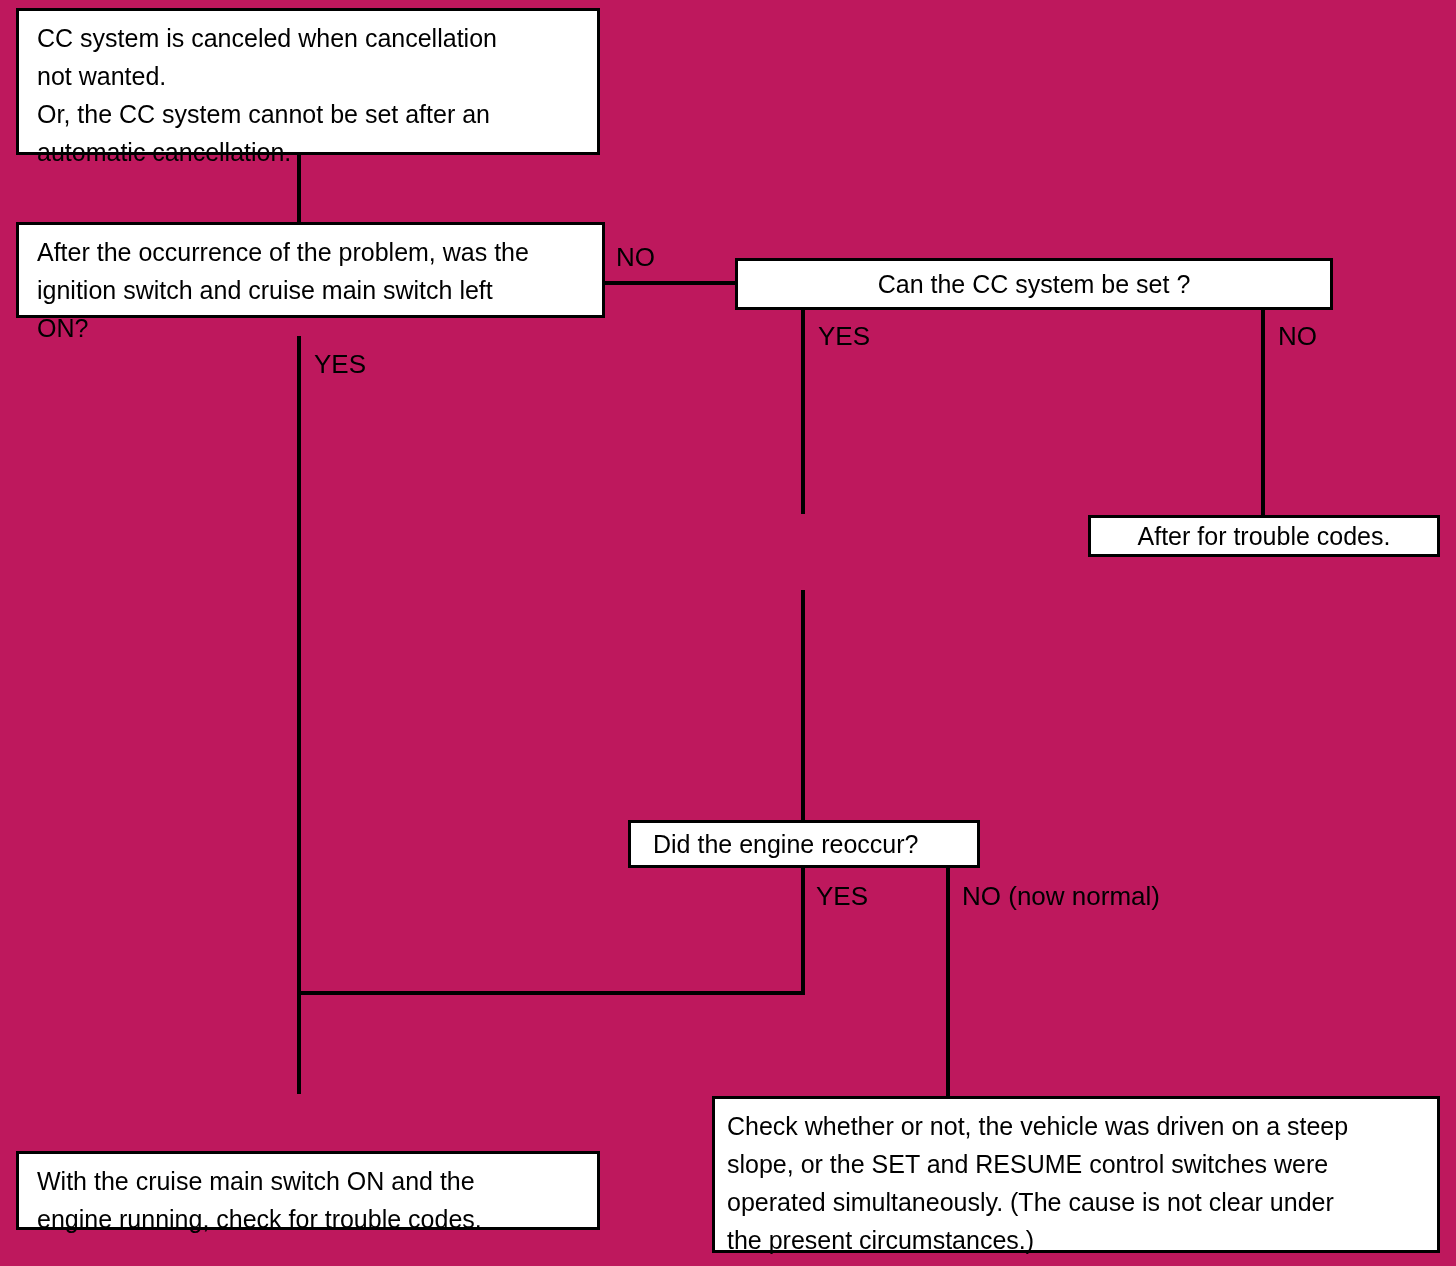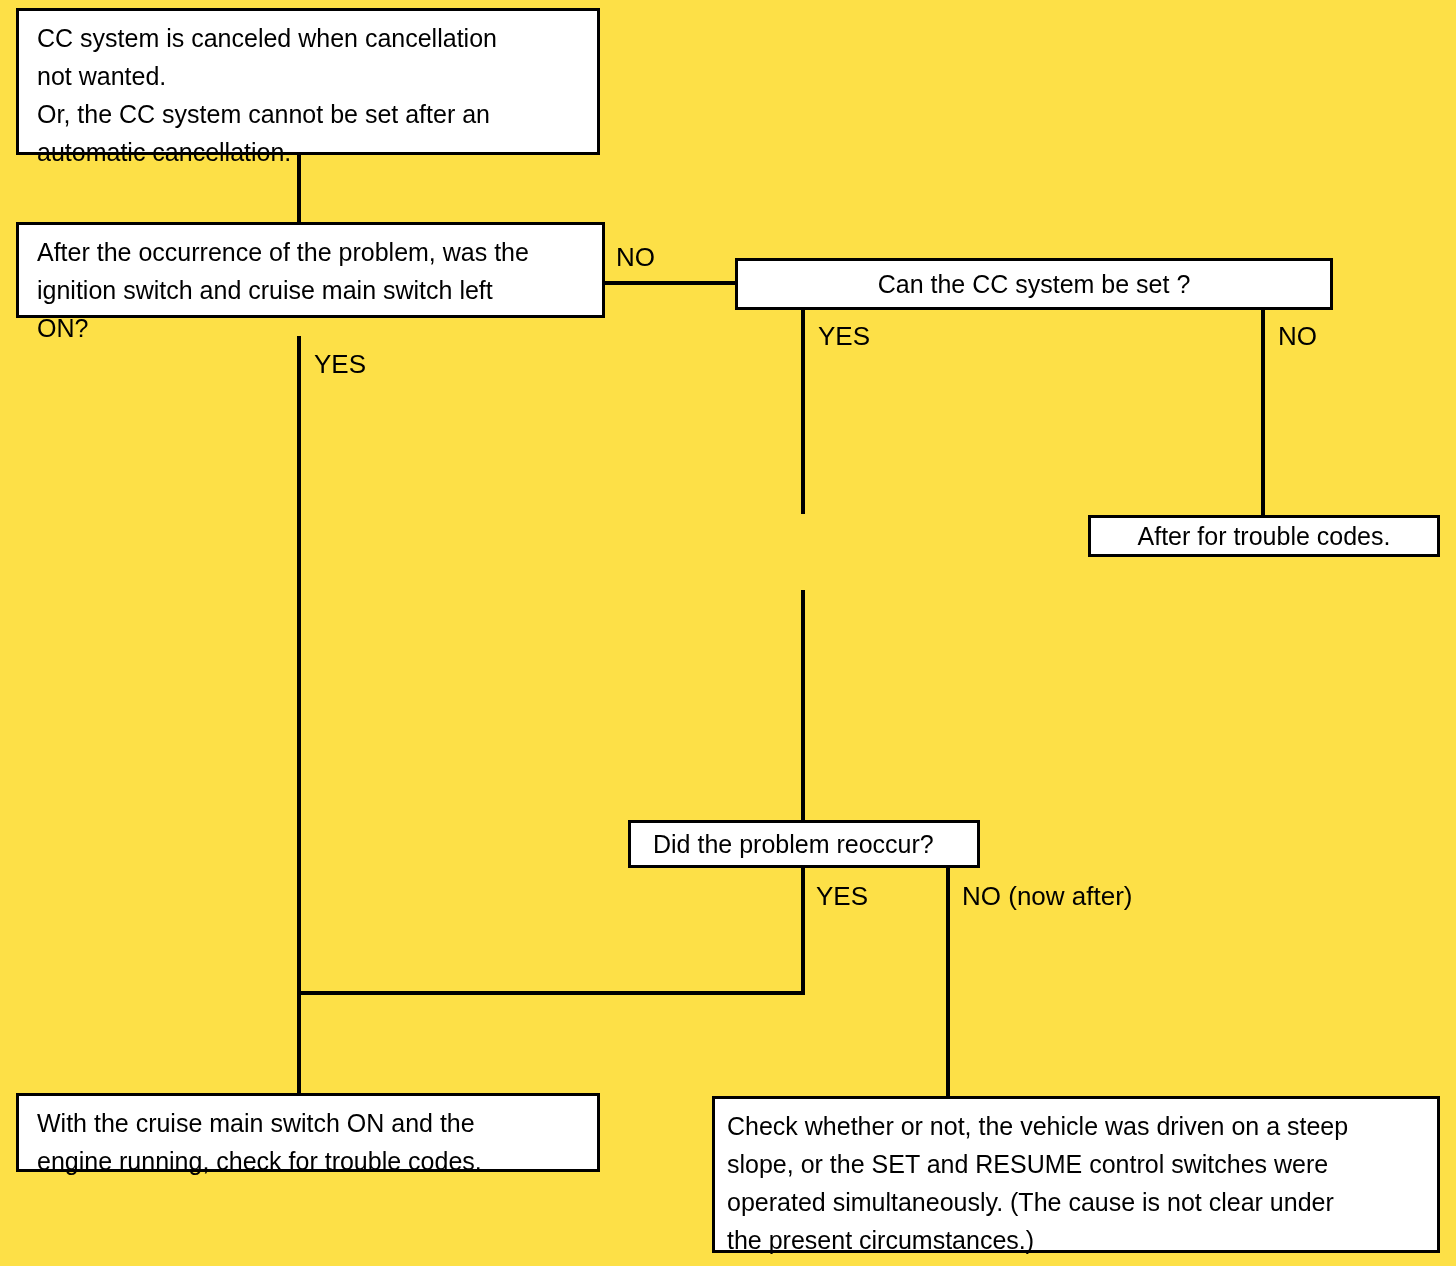--- a/index.html
+++ b/index.html
@@ -4,21 +4,21 @@
 <style>
   html, body {
     margin: 0;
     padding: 0;
     background: #ffffff;
   }
   #canvas {
     position: relative;
     width: 1456px;
     height: 1266px;
-    background: #fde047;
+    background: #be185d;
     font-family: "Liberation Sans", sans-serif;
     color: #000000;
     overflow: hidden;
   }
   .node {
     position: absolute;
     box-sizing: border-box;
     border: 3px solid #000000;
     background: #ffffff;
     font-size: 25px;
@@ -85,35 +85,35 @@
 
   <div class="node pad-left" style="left:16px; top:222px; width:589px; height:96px;">After the occurrence of the problem, was the
 ignition switch and cruise main switch left
 ON?</div>
 
   <div class="node center-mid" style="left:735px; top:258px; width:598px; height:52px;">Can the CC system be set ?</div>
 
 
   <div class="node center-mid" style="left:1088px; top:515px; width:352px; height:42px;">After for trouble codes.</div>
 
-  <div class="node left-mid" style="left:628px; top:820px; width:352px; height:48px;">Did the problem reoccur?</div>
+  <div class="node left-mid" style="left:628px; top:820px; width:352px; height:48px;">Did the engine reoccur?</div>
 
-  <div class="node pad-left" style="left:16px; top:1093px; width:584px; height:79px;">With the cruise main switch ON and the
+  <div class="node pad-left" style="left:16px; top:1151px; width:584px; height:79px;">With the cruise main switch ON and the
 engine running, check for trouble codes.</div>
 
   <div class="node pad-left" style="left:712px; top:1096px; width:728px; height:157px;padding-left:12px;">Check whether or not, the vehicle was driven on a steep
 slope, or the SET and RESUME control switches were
 operated simultaneously. (The cause is not clear under
 the present circumstances.)</div>
 
   <div class="edge-label" style="left:616px; top:243px;">NO</div>
 
   <div class="edge-label" style="left:314px; top:350px;">YES</div>
 
   <div class="edge-label" style="left:818px; top:322px;">YES</div>
 
   <div class="edge-label" style="left:1278px; top:322px;">NO</div>
 
   <div class="edge-label" style="left:816px; top:882px;">YES</div>
 
-  <div class="edge-label" style="left:962px; top:882px;">NO (now after)</div>
+  <div class="edge-label" style="left:962px; top:882px;">NO (now normal)</div>
 
 </div>
 
 </body></html>

